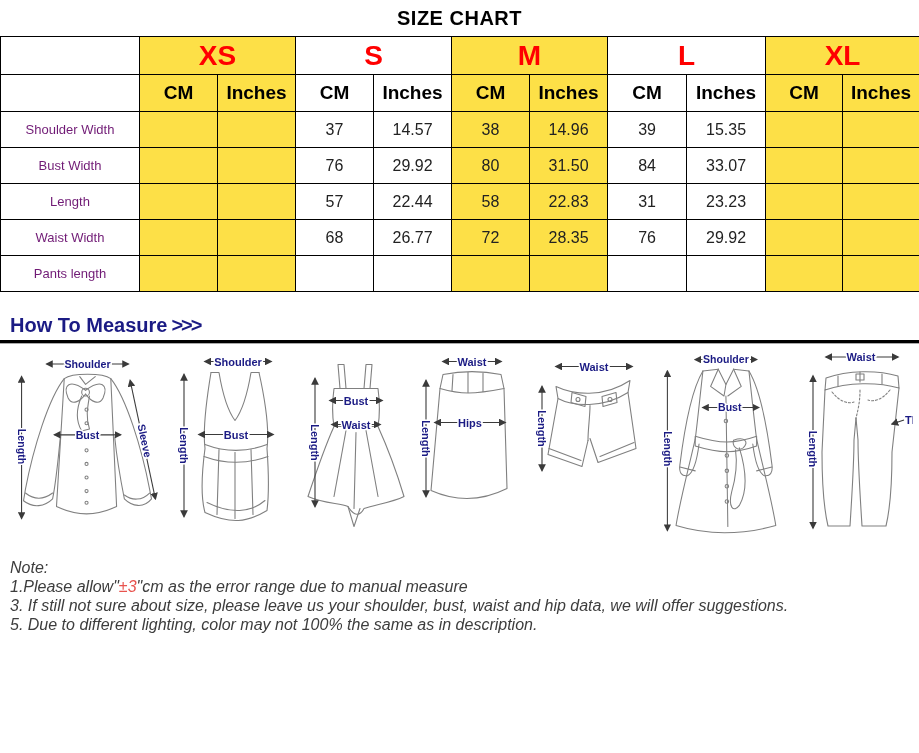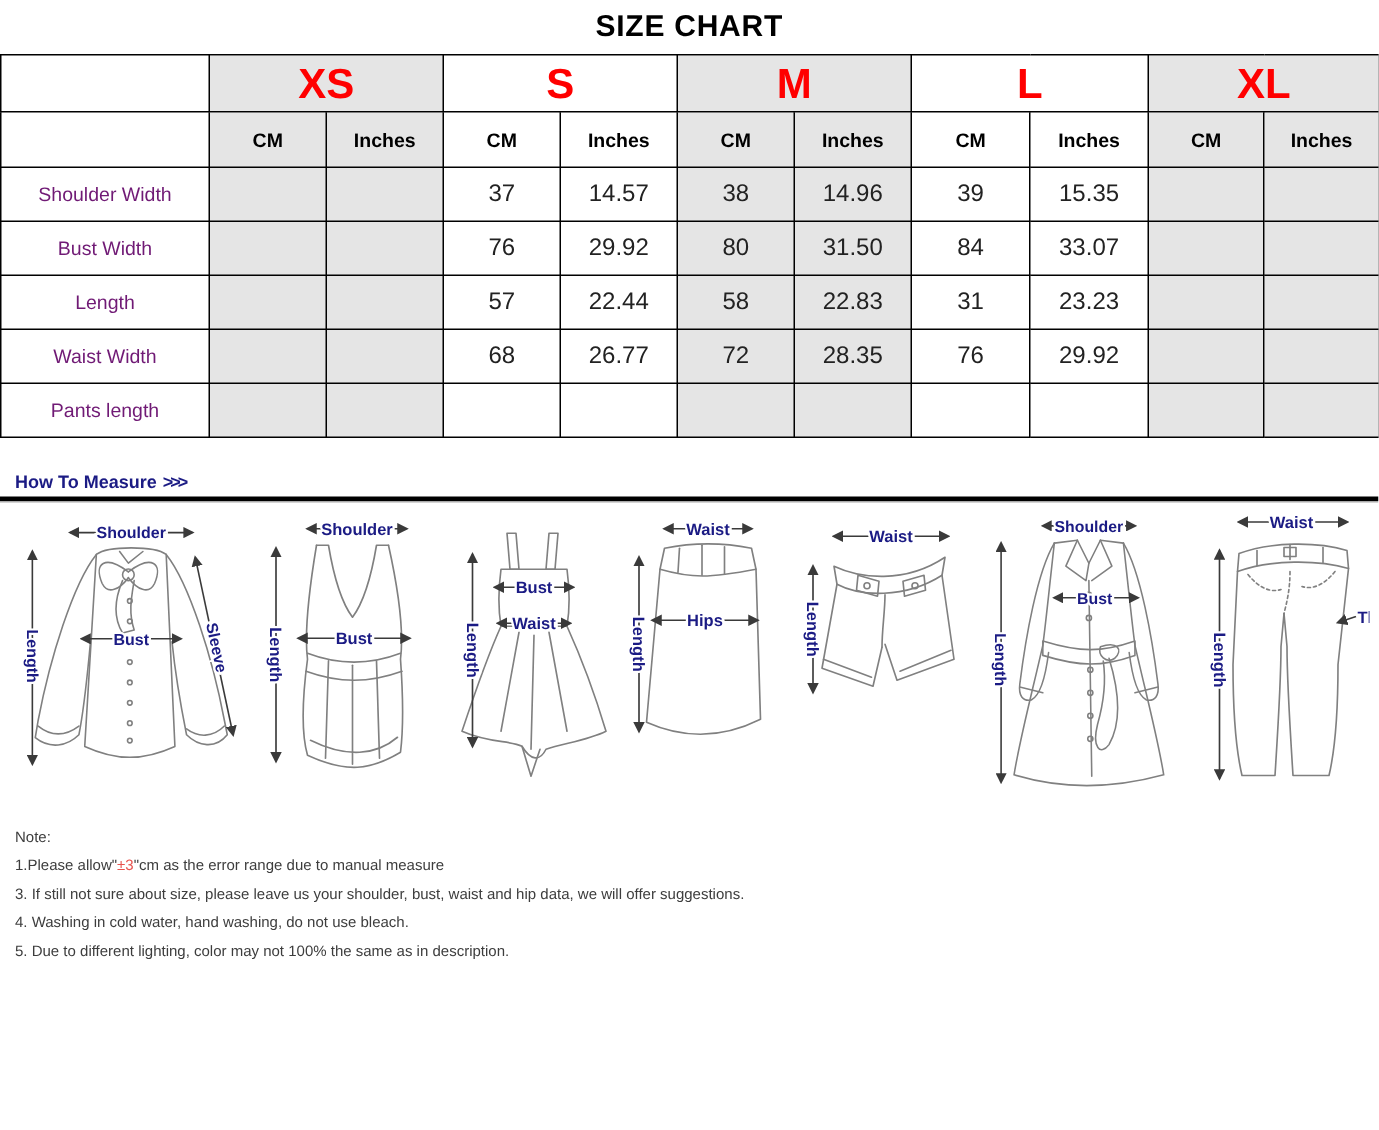--- a/index.html
+++ b/index.html
@@ -4,38 +4,38 @@
 <style>
   * { box-sizing: border-box; margin: 0; padding: 0; }
   html,body { background:#fff; }
   body { width:919px; height:753px; font-family:"Liberation Sans", sans-serif; color:#1a1a1a; overflow:hidden; }
   .page { width:919px; height:561px; position:relative; }
 
   .title { text-align:center; font-size:20px; font-weight:bold; letter-spacing:.5px; padding:7px 0 6px; color:#000; }
 
   table.size-chart { border-collapse:collapse; width:919px; table-layout:fixed; }
   table.size-chart td, table.size-chart th { border:1px solid #000; text-align:center; vertical-align:middle; overflow:hidden; }
-  .g { background:#e5e5e5; }
+  .g { background:#fde047; }
   tr.size-row th { height:38px; font-size:28px; font-weight:bold; color:#ff0000; font-family:"Liberation Sans",sans-serif; }
-  tr.unit-row td { height:37px; font-size:13px; font-weight:bold; color:#000; }
+  tr.unit-row td { height:37px; font-size:19px; font-weight:bold; color:#000; }
   tr.data-row td { height:36px; font-size:16px; font-weight:normal; color:#222; }
   tr.data-row td.rowlabel { font-size:13px; color:#701a75; }
 
-  .measure-head { margin:22px 0 0 10px; font-size:12px; font-weight:bold; color:#1b1b84; }
+  .measure-head { margin:22px 0 0 10px; font-size:20px; font-weight:bold; color:#1b1b84; }
   .measure-head .arrows { letter-spacing:-2px; margin-left:4px; }
   .divider { border:none; border-top:3px solid #000; border-bottom:1px solid #aaa; margin:3px 0 0 0; }
 
   .figures { display:flex; justify-content:space-between; align-items:flex-end; padding:8px 6px 0 8px; height:200px; }
   svg .gar { fill:none; stroke:#808080; stroke-width:1.1; stroke-linecap:round; stroke-linejoin:round; }
   svg .arr { stroke:#3a3a3a; stroke-width:1.1; fill:none; }
   svg .lbl { fill:#1b1b84; font-family:"Liberation Sans",sans-serif; font-size:11px; font-weight:bold;
              paint-order:stroke; stroke:#ffffff; stroke-width:3px; }
   svg .dash { stroke-dasharray:2,2; }
 
-  .notes { margin:14px 0 0 10px; font-size:10px; line-height:19px; color:#3d3d3d; }
+  .notes { margin:14px 0 0 10px; font-size:16px; line-height:19px; color:#3d3d3d;font-style:italic; }
   .notes .red { color:#e8534e; }
 </style>
 </head>
 <body>
 
 <div class="page">
 
   <div class="title">SIZE CHART</div>
 
   <table class="size-chart">
@@ -296,17 +296,16 @@
       <text class="lbl" text-anchor="middle" transform="translate(15,105) rotate(90)" dy="4">Length</text>
       <text class="lbl" x="107" y="80" text-anchor="start">Thigh</text>
     </svg>
 
   </div>
 
   <div class="notes">
     <div>Note:</div>
     <div><span>1.Please allow"</span><span class="red">±3</span><span>"cm as the error range due to manual measure</span></div>
     <div>3. If still not sure about size, please leave us your shoulder, bust, waist and hip data, we will offer suggestions.</div>
-    <div>4. Washing in cold water, hand washing, do not use bleach.</div>
     <div>5. Due to different lighting, color may not 100% the same as in description.</div>
   </div>
 
 </div>
 
 </body></html>

